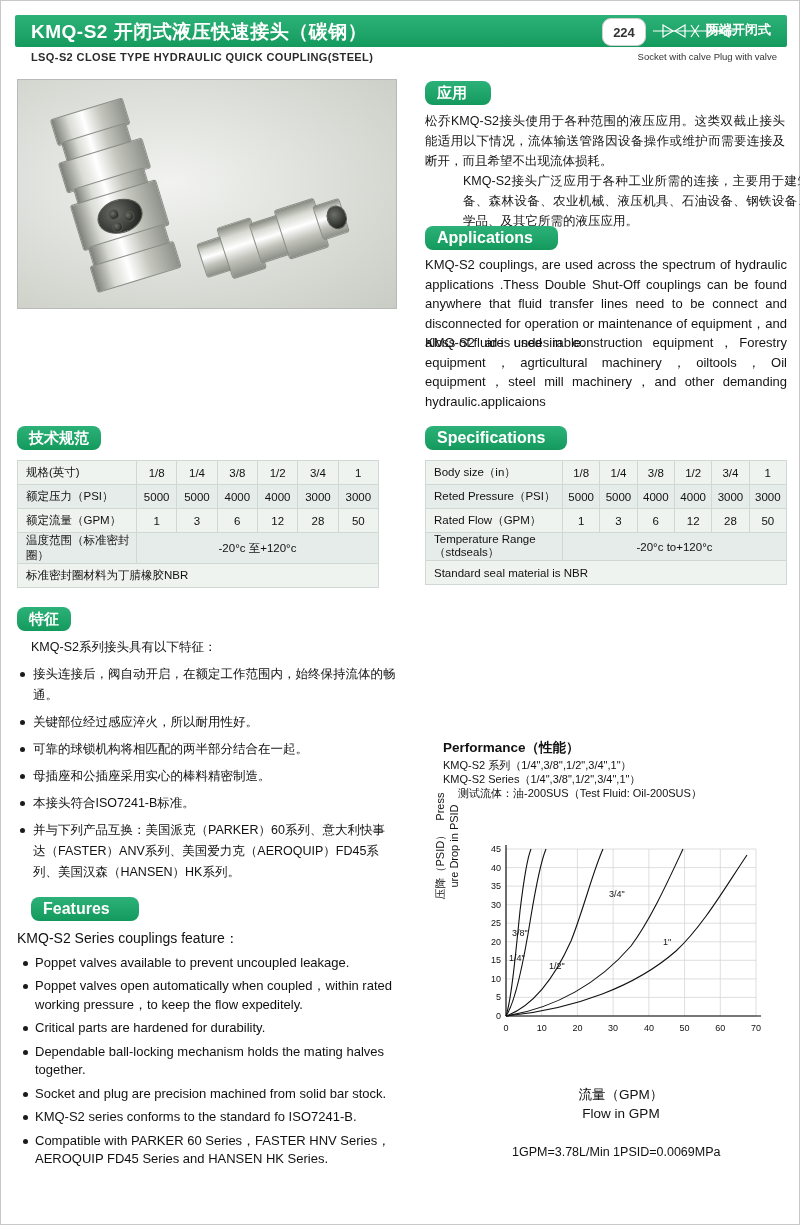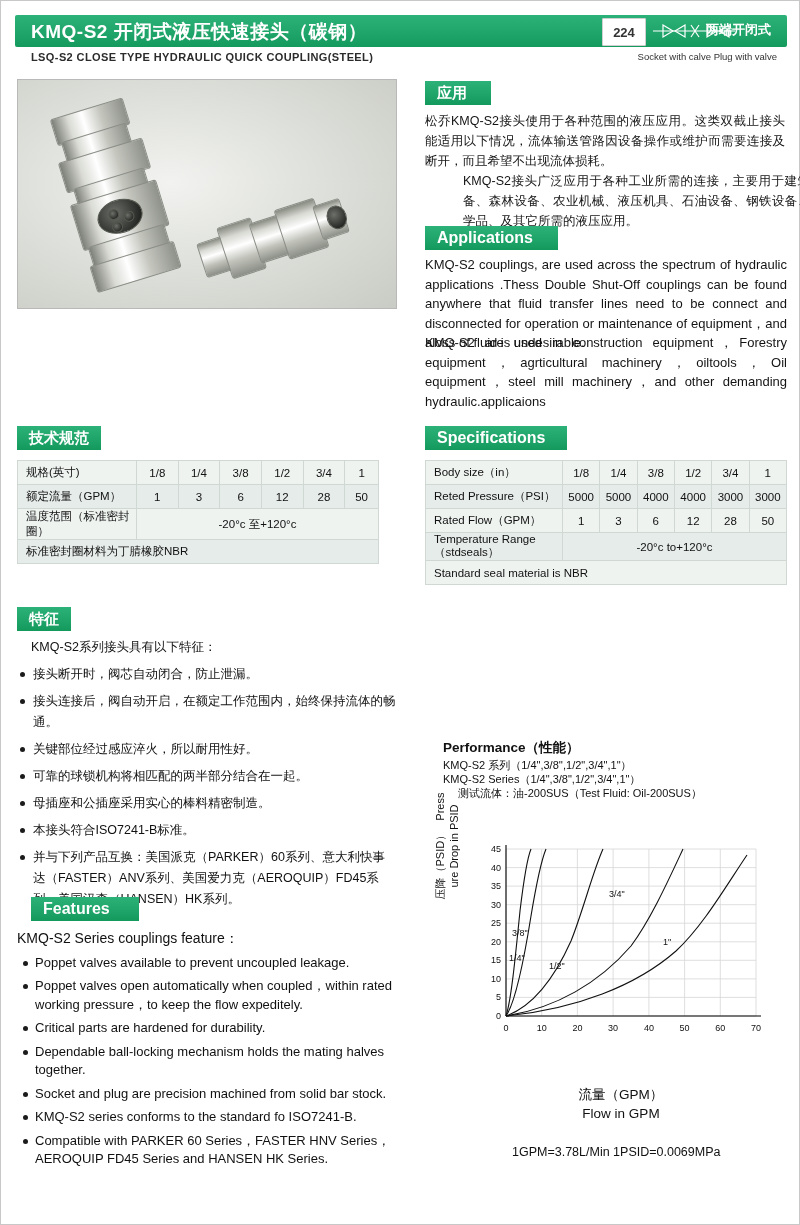--- a/index.html
+++ b/index.html
@@ -25,21 +25,21 @@
   }
   .hdr-title{
     position:absolute;left:30px;top:18px;
     font-size:19px;font-weight:bold;color:#ffffff;letter-spacing:0.5px;
   }
   .hdr-sub{
     position:absolute;left:30px;top:50px;
     font-size:11px;font-weight:bold;color:#2b2b2b;letter-spacing:0.4px;
   }
   .page-badge{
-    position:absolute;left:601px;top:17px;width:42px;height:26px;border-radius:1px;
+    position:absolute;left:601px;top:17px;width:42px;height:26px;border-radius:9px;
     background:#ffffff;border:1px solid #d0d0d0;
     font-size:13px;color:#333;font-weight:bold;
     display:flex;align-items:center;justify-content:center;
   }
   .hdr-right-cn{
     position:absolute;right:30px;top:20px;font-size:13px;color:#ffffff;font-weight:bold;
   }
   .hdr-right-en{
     position:absolute;right:24px;top:50px;font-size:9.5px;color:#333;
   }
@@ -75,21 +75,21 @@
   .darkhole{
     position:absolute;border-radius:50%;
     background:radial-gradient(circle at 40% 35%, #6d7069 0%, #2b2d2a 70%, #121311 100%);
     border:1px solid #55584f;
   }
 
   
   .tab{
     position:absolute;height:24px;
     background:linear-gradient(180deg,#2cb178 0%, #14995d 100%);
-    color:#fff;font-weight:bold;border-radius:0;
+    color:#fff;font-weight:bold;border-radius:8px;
     display:flex;align-items:center;padding:0 12px;box-sizing:border-box;
     font-size:15px;
   }
   .tab.en{font-size:16px;}
 
   
   .cn-body{
     position:absolute;font-size:12.5px;line-height:20px;color:#141414;text-align:justify;
   }
   .en-body{
@@ -199,20 +199,29 @@
         <tr>
       <td class="lbl" style="width:110px;">规格(英寸)</td>
       <td>1/8</td>
       <td>1/4</td>
       <td>3/8</td>
       <td>1/2</td>
       <td>3/4</td>
       <td>1</td>
     </tr>
     <tr>
+      <td class="lbl">额定压力（PSI）</td>
+      <td>5000</td>
+      <td>5000</td>
+      <td>4000</td>
+      <td>4000</td>
+      <td>3000</td>
+      <td>3000</td>
+    </tr>
+    <tr>
       <td class="lbl">额定流量（GPM）</td>
       <td>1</td>
       <td>3</td>
       <td>6</td>
       <td>12</td>
       <td>28</td>
       <td>50</td>
     </tr>
     <tr>
       <td class="lbl">温度范围（标准密封圈）</td>
@@ -261,21 +270,20 @@
     <tr>
       <td class="lbl" colspan="7">Standard seal material is NBR</td>
     </tr>
   </tbody>
     </table>
 
   <div class="tab" style="left:16px;top:606px;width:54px;">特征</div>
   <div class="feat-cn" style="left:16px;top:636px;width:380px;">
     <p class="intro">KMQ-S2系列接头具有以下特征：</p>
     <ul>
-      <li>接头断开时，阀芯自动闭合，防止泄漏。</li>
       <li>接头连接后，阀自动开启，在额定工作范围内，始终保持流体的畅通。</li>
       <li>关键部位经过感应淬火，所以耐用性好。</li>
       <li>可靠的球锁机构将相匹配的两半部分结合在一起。</li>
       <li>母插座和公插座采用实心的棒料精密制造。</li>
       <li>本接头符合ISO7241-B标准。</li>
       <li>并与下列产品互换：美国派克（PARKER）60系列、意大利快事达（FASTER）ANV系列、美国爱力克（AEROQUIP）FD45系列、美国汉森（HANSEN）HK系列。</li>
     </ul>
   </div>
 
   <div class="tab en" style="left:30px;top:896px;width:108px;">Features</div>

